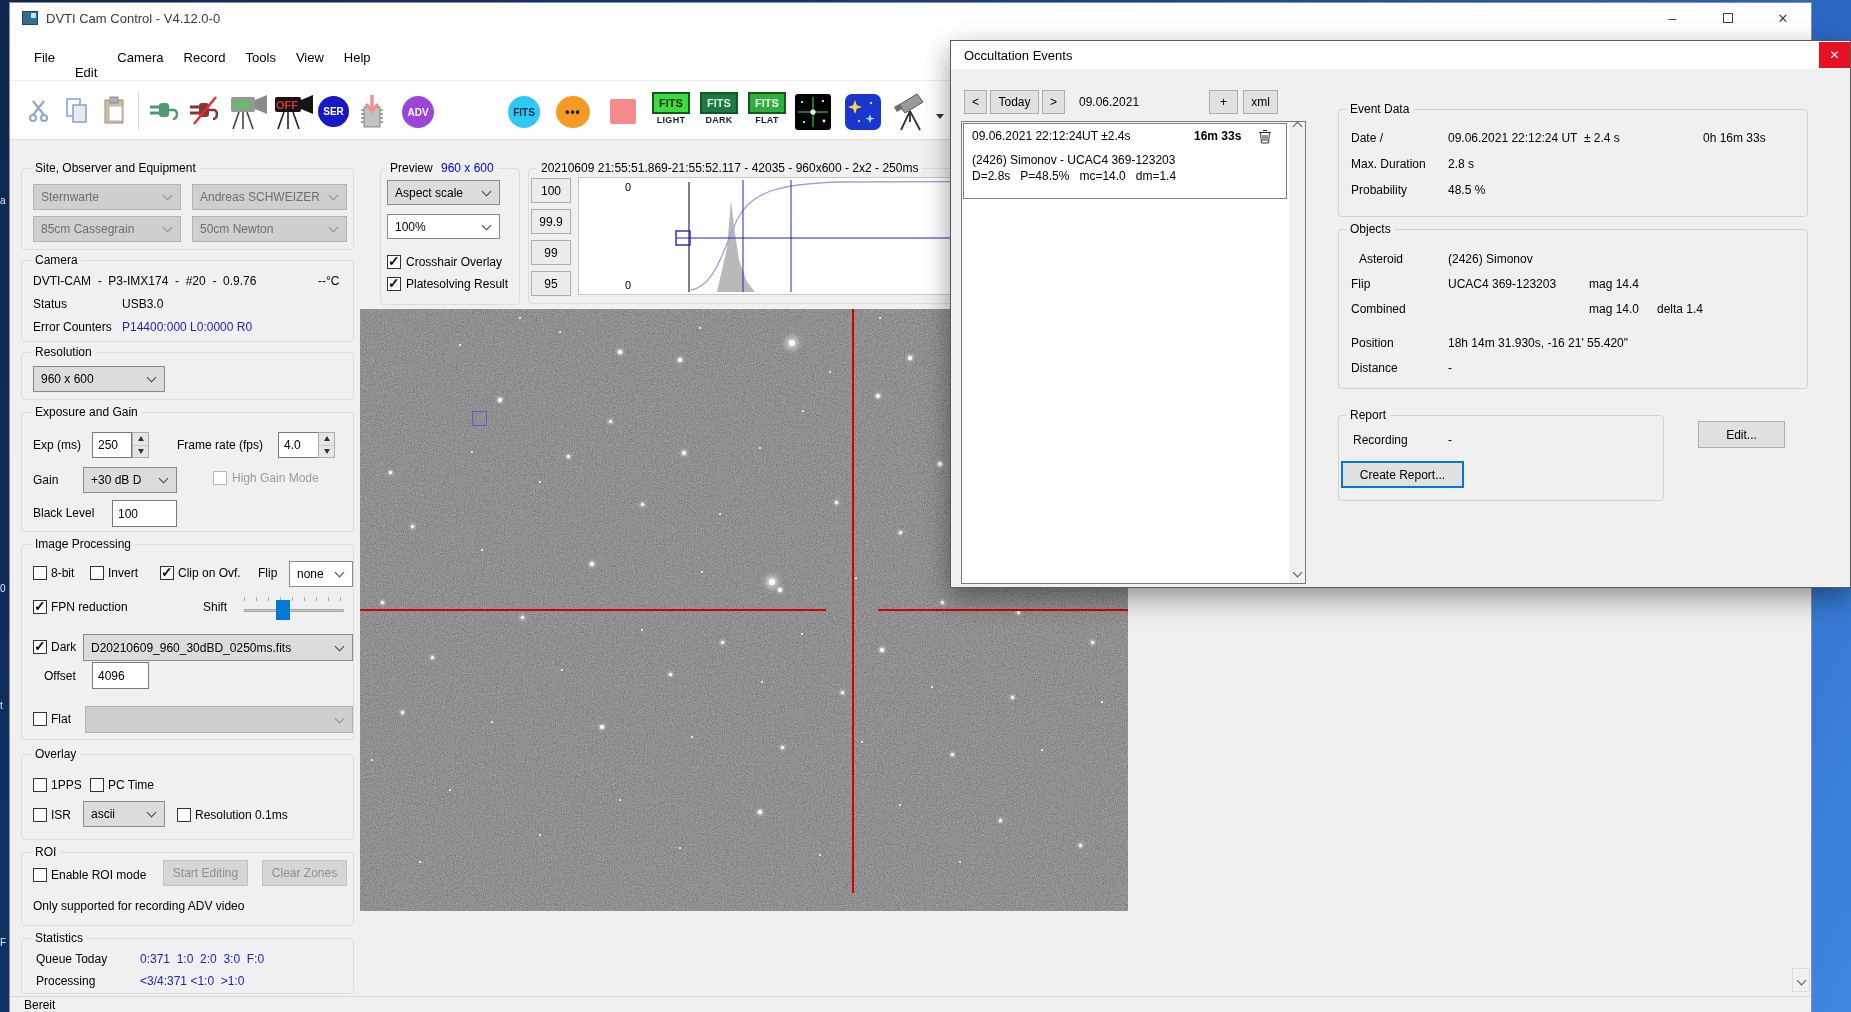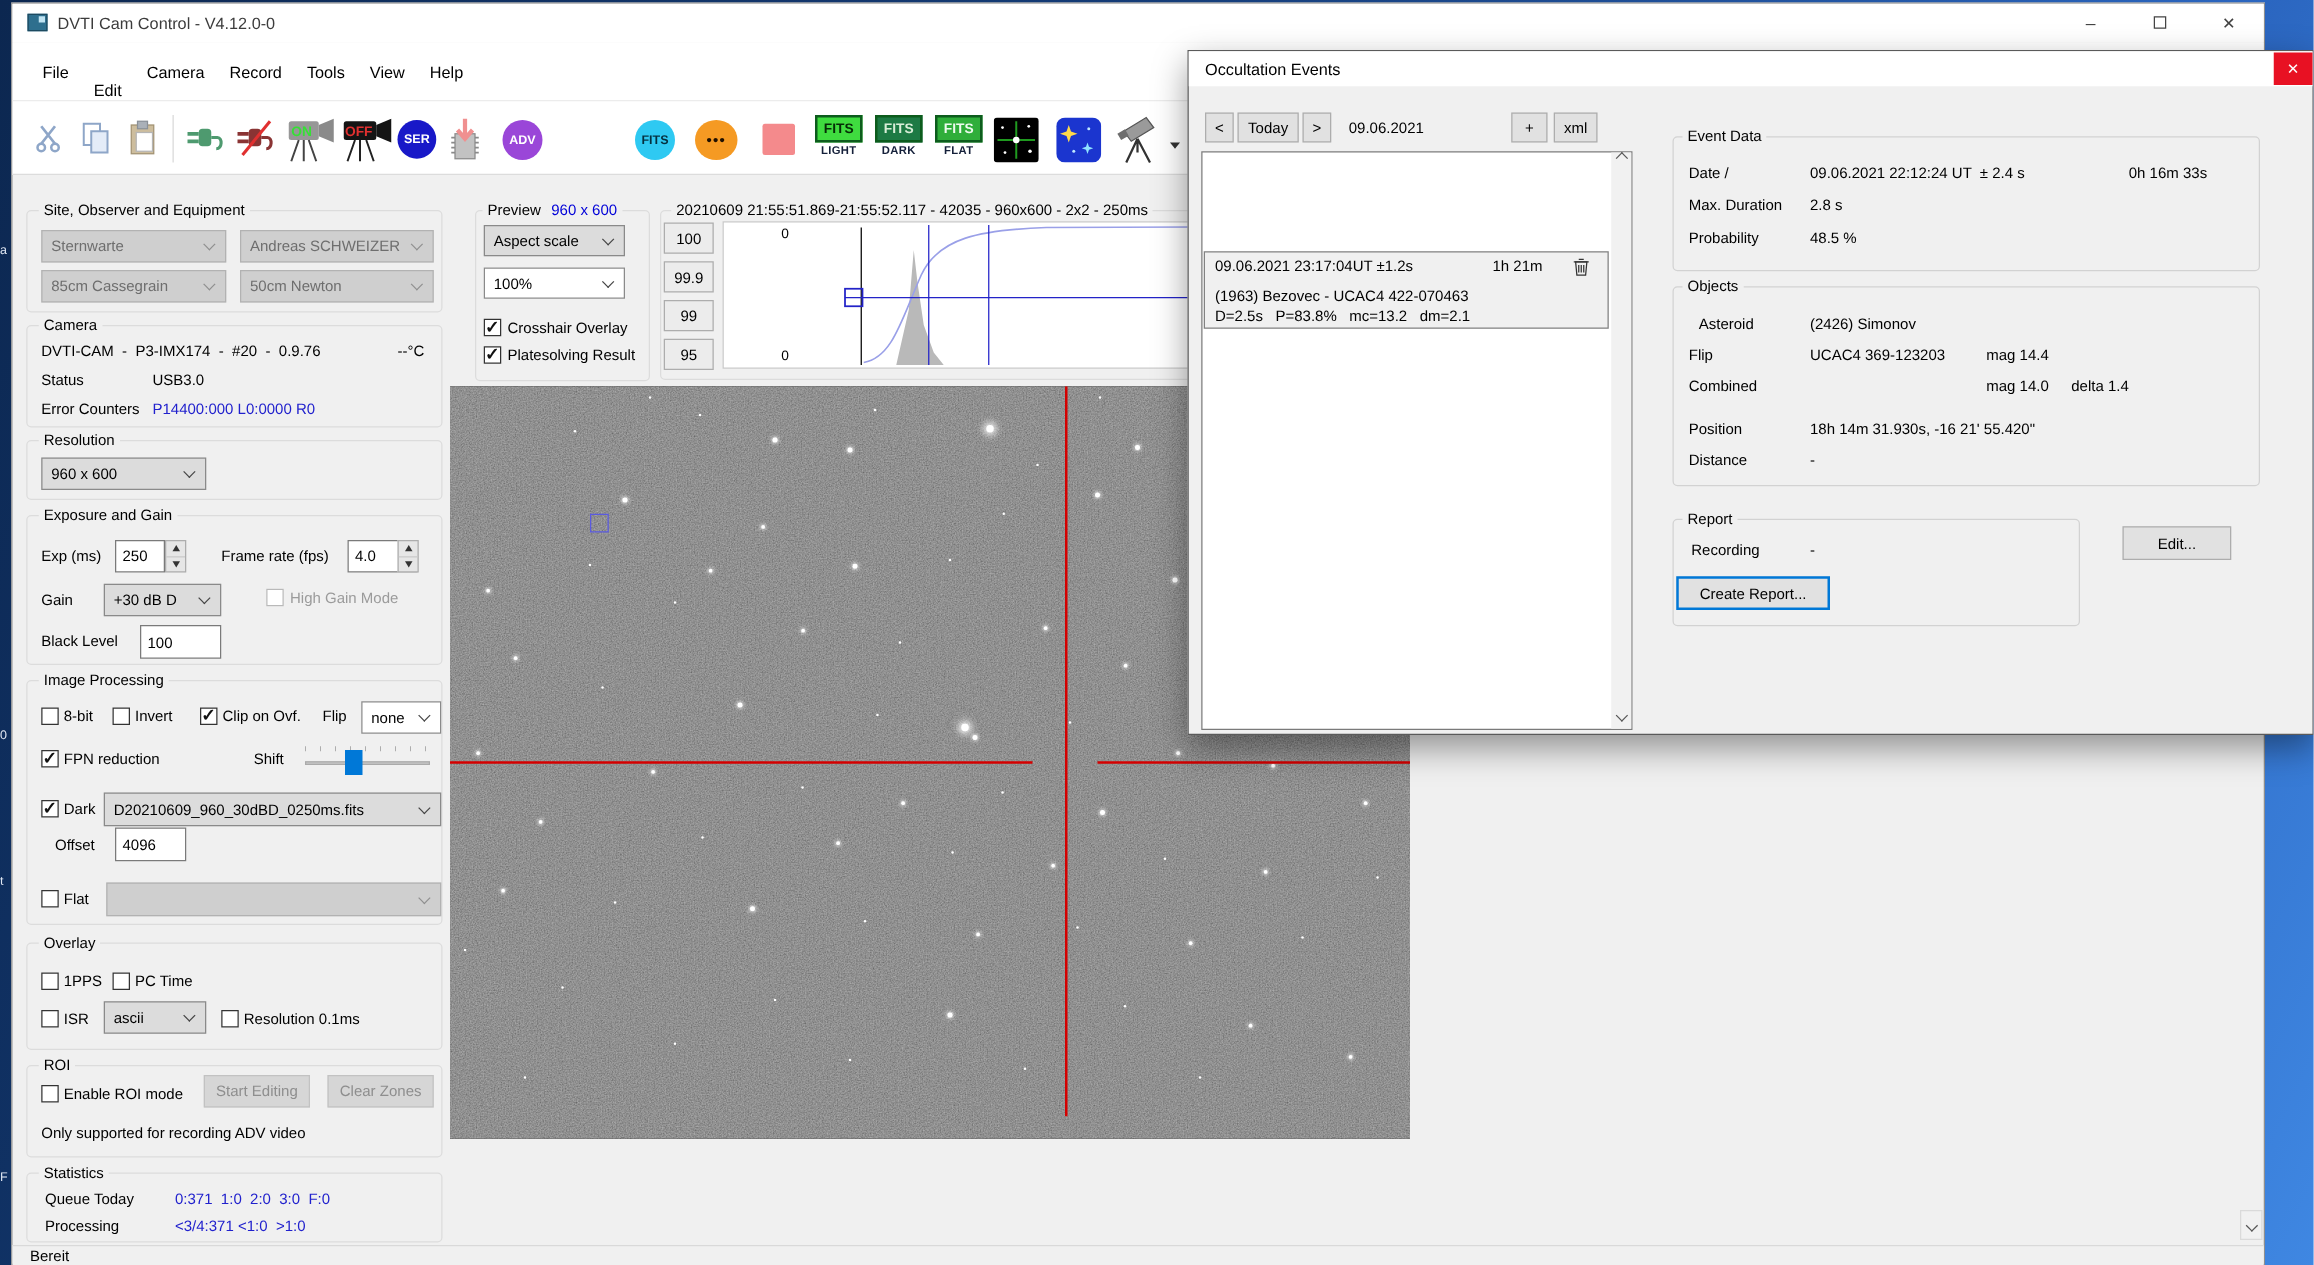--- a/index.html
+++ b/index.html
@@ -495,33 +495,33 @@
 
     <div class="abs" style="left:10px;top:80px;width:345px;height:463px;background:#fff;border:1px solid #7a7a7a"></div>
     <div class="scrl" style="left:338px;top:81px;width:16px;height:461px;border:none;background:#f1f1f1"></div>
     <div class="abs" style="left:338px;top:84px;width:16px;height:14px;display:flex;justify-content:center">
         <i class="chv up" style="position:static;border-color:#555"></i>
       </div>
     <div class="abs" style="left:338px;top:528px;width:16px;height:14px;display:flex;justify-content:center">
         <i class="chv" style="position:static;transform:rotate(45deg);border-color:#555"></i>
       </div>
 
-
-    <div class="evt" style="left:12px;top:160px;width:324px;height:62px;background:#f0f0f0">
-      <span class="lbl" style="left:8px;top:4px">09.06.2021 23:17:04UT ±1.2s</span>
-      <span class="lbl" style="left:230px;top:4px">1h 21m</span>
-      <div class="abs" style="left:294px;top:3px;width:18px;height:18px">
+    <div class="evt" style="left:12px;top:82px;width:324px;height:76px;background:#fff">
+      <span class="lbl" style="left:8px;top:5px">09.06.2021 22:12:24UT ±2.4s</span>
+      <span class="lbl" style="left:230px;top:5px;font-weight:bold">16m 33s</span>
+      <div class="abs" style="left:294px;top:4px;width:18px;height:18px">
         <svg width="14" height="16" viewBox="0 0 14 16">
             <path d="M2.5 4.5 h9 l-1 10.5 h-7 Z" fill="none" stroke="#333"></path>
             <path d="M1 4.5 h12 M5 2.5 h4 M5 7 v6 M7 7 v6 M9 7 v6" stroke="#333" fill="none"></path>
           </svg>
       </div>
-      <span class="lbl" style="left:8px;top:28px">(1963) Bezovec - UCAC4 422-070463</span>
-      <span class="lbl pre" style="left:8px;top:44px">D=2.5s   P=83.8%   mc=13.2   dm=2.1</span>
-    </div>
+      <span class="lbl" style="left:8px;top:29px">(2426) Simonov - UCAC4 369-123203</span>
+      <span class="lbl pre" style="left:8px;top:45px">D=2.8s   P=48.5%   mc=14.0   dm=1.4</span>
+    </div>
+
 
     <div class="grp" style="left:387px;top:68px;width:470px;height:108px;border-color:#d2d2d2"></div>
     <span class="grp-lbl" style="left:395px;top:62px">Event Data</span>
     <span class="lbl" style="left:400px;top:90px">Date /</span>
     <span class="lbl pre" style="left:497px;top:90px">09.06.2021 22:12:24 UT  ± 2.4 s</span>
     <span class="lbl" style="left:752px;top:90px">0h 16m 33s</span>
     <span class="lbl" style="left:400px;top:116px">Max. Duration</span>
     <span class="lbl" style="left:497px;top:116px">2.8 s</span>
     <span class="lbl" style="left:400px;top:142px">Probability</span>
     <span class="lbl" style="left:497px;top:142px">48.5 %</span>

